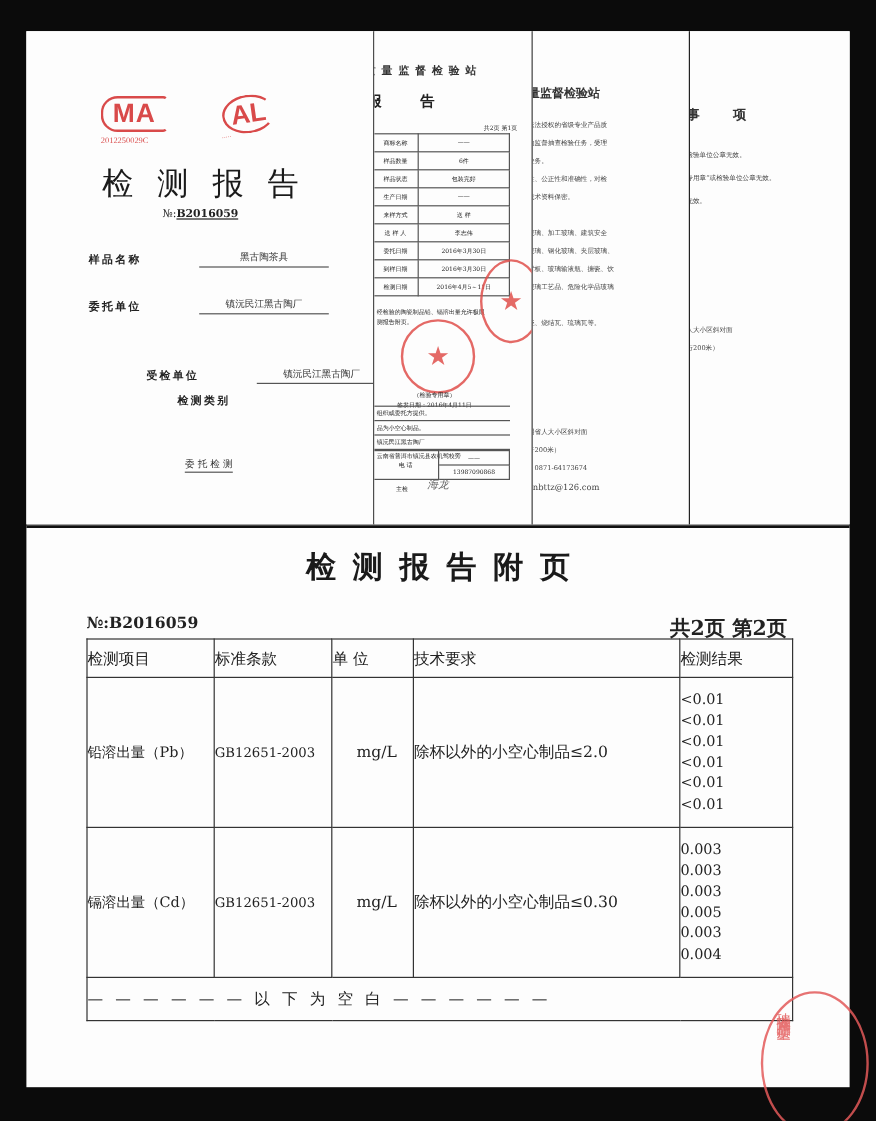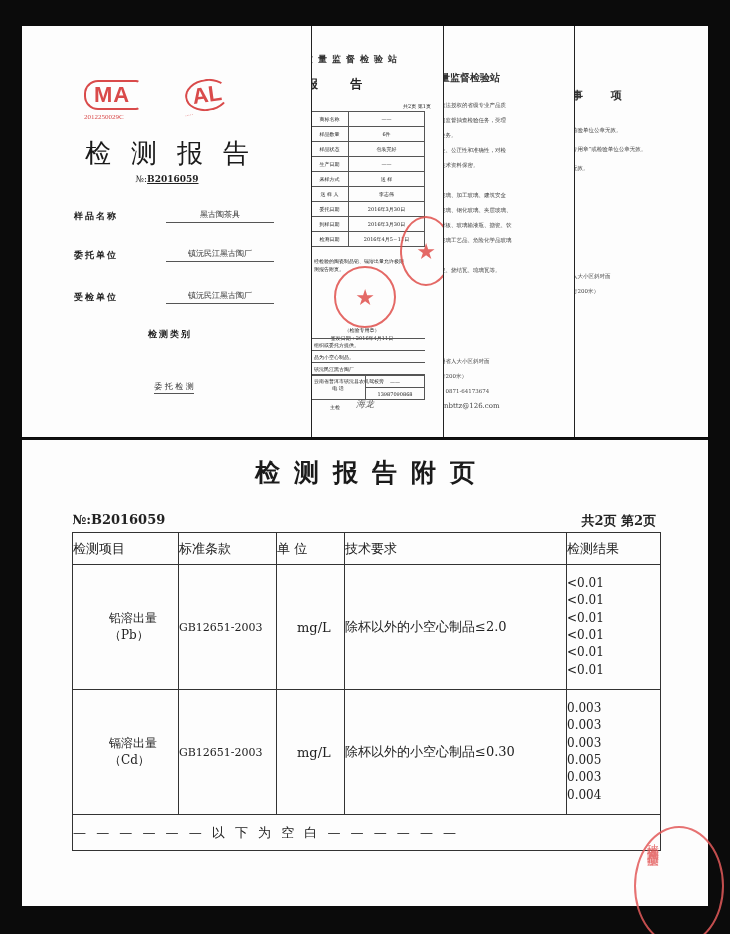--- a/index.html
+++ b/index.html
@@ -60,26 +60,26 @@
   .p3-email { font-size: 7px; }
 
   
   .p4-head { position: absolute; left: -3px; top: 62px; font-size: 11px; font-weight: bold; letter-spacing: 12px; white-space: nowrap; color: #333; }
   .p4-text { position: absolute; left: -3px; top: 95px; width: 130px; font-size: 5.5px; line-height: 19px; color: #444; white-space: nowrap; }
   .p4-text2 { position: absolute; left: -3px; top: 243px; width: 130px; font-size: 5.5px; line-height: 15px; color: #444; white-space: nowrap; }
 
   
   .b-title { position: absolute; left: 0; width: 686px; top: 16px; text-align: center; font-size: 25px; font-weight: bold; letter-spacing: 14px; padding-left: 14px; color: #1a1a1a; }
   .b-no { position: absolute; left: 50px; top: 72px; font-size: 13px; font-weight: bold; }
-  .b-page { position: absolute; right: 52px; top: 72px; font-size: 13px; font-weight: bold; }
+  .b-page { position: absolute; right: 52px; top: 72px; font-size: 17px; font-weight: bold; }
 
   .b-table { position: absolute; left: 50px; top: 92px; width: 589px; border-collapse: collapse; font-size: 13px; }
   .b-table th, .b-table td { border: 1.5px solid #333; text-align: left; vertical-align: middle; }
   .b-table th { height: 32px; font-weight: normal; font-size: 13px; }
-  .b-table td.item { width: 106px; font-size: 12px; padding-left: 36px; }
+  .b-table td.item { width: 106px; font-size: 12px; }
   .b-table td.std { width: 98px; font-size: 11px; margin-left: 48px; }
   .b-table td.unit { width: 68px; padding-left: 20px; }
   .b-table td.req { font-size: 13px; }
   .b-table td.res { width: 94px; font-size: 12px; line-height: 17.3px; padding: 8px 0; }
   .b-table tr.data-row td { height: 125px; }
   .b-table tr.blank-row td { height: 36px; font-size: 13px; letter-spacing: 3px; }
 
   .bottom-stamp { position: absolute; left: 612px; top: 386px; width: 90px; height: 120px; border: 2px solid #e35a5a; border-radius: 50%; opacity: 0.85; color: #e35a5a; font-size: 12px; }
   .bottom-stamp span { position: absolute; left: 8px; top: 6px; writing-mode: vertical-rl; letter-spacing: 2px; }
 </style>
@@ -100,21 +100,21 @@
     </div>
 
     <div class="field" style="top:183px;">
       <span class="field-label">样品名称</span>
       <span class="field-value">黑古陶茶具</span>
     </div>
     <div class="field" style="top:222px;">
       <span class="field-label">委托单位</span>
       <span class="field-value">镇沅民江黑古陶厂</span>
     </div>
-    <div class="field" style="top:264px;">
+    <div class="field" style="top:280px;margin-left:48px;">
       <span class="field-label">受检单位</span>
       <span class="field-value">镇沅民江黑古陶厂</span>
     </div>
     <div class="field" style="top:302px;flex-direction:column;">
       <span class="field-label">检测类别</span>
       <span class="field-value">委 托 检 测</span>
     </div>
 
   </div>
 

